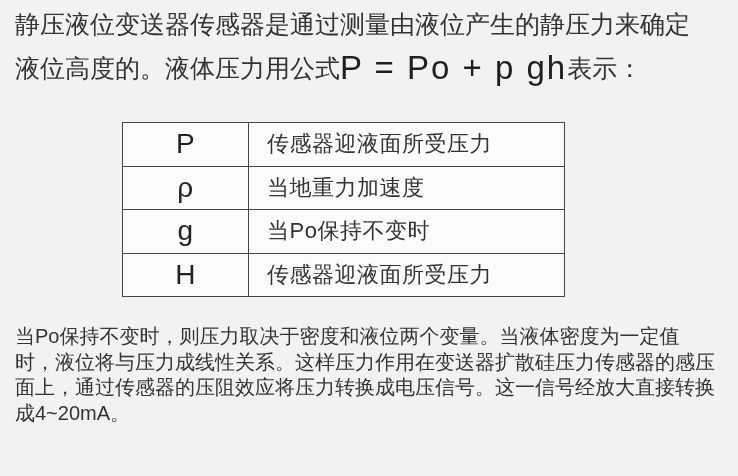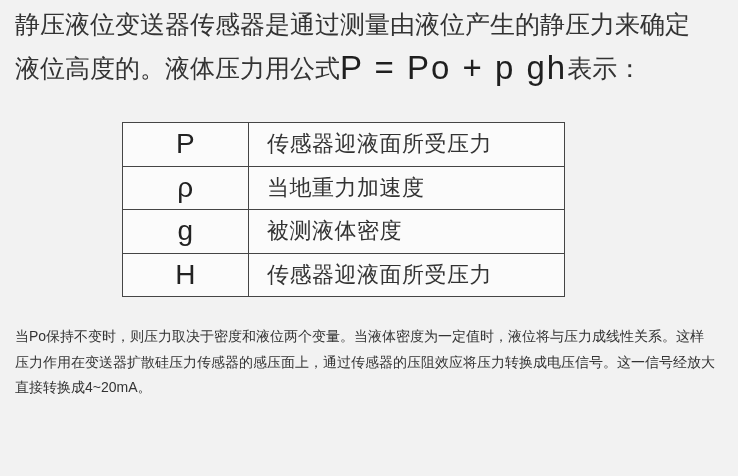--- a/index.html
+++ b/index.html
@@ -62,21 +62,21 @@
   td.desc {
     padding-left: 18px;
     font-size: 22px;
     color: #333333;
     letter-spacing: 0.5px;
   }
   
   .bodytext {
     margin: 27px 0 13px 15px;
     width: 700px;
-    font-size: 14px;
+    font-size: 20px;
     line-height: 25.6px;
     letter-spacing: 0;
     color: #333333;
   }
 </style>
 </head>
 <body>
 
 <div class="doc">
 
@@ -87,21 +87,21 @@
       <tr>
         <td class="sym">P</td>
         <td class="desc">传感器迎液面所受压力</td>
       </tr>
       <tr>
         <td class="sym">ρ</td>
         <td class="desc">当地重力加速度</td>
       </tr>
       <tr>
         <td class="sym">g</td>
-        <td class="desc">被测液体密度</td>
+        <td class="desc">当Po保持不变时</td>
       </tr>
       <tr>
         <td class="sym">H</td>
         <td class="desc">传感器迎液面所受压力</td>
       </tr>
     </tbody>
   </table>
 
   <p class="bodytext">当Po保持不变时，则压力取决于密度和液位两个变量。当液体密度为一定值时，液位将与压力成线性关系。这样压力作用在变送器扩散硅压力传感器的感压面上，通过传感器的压阻效应将压力转换成电压信号。这一信号经放大直接转换成4~20mA。</p>
 

